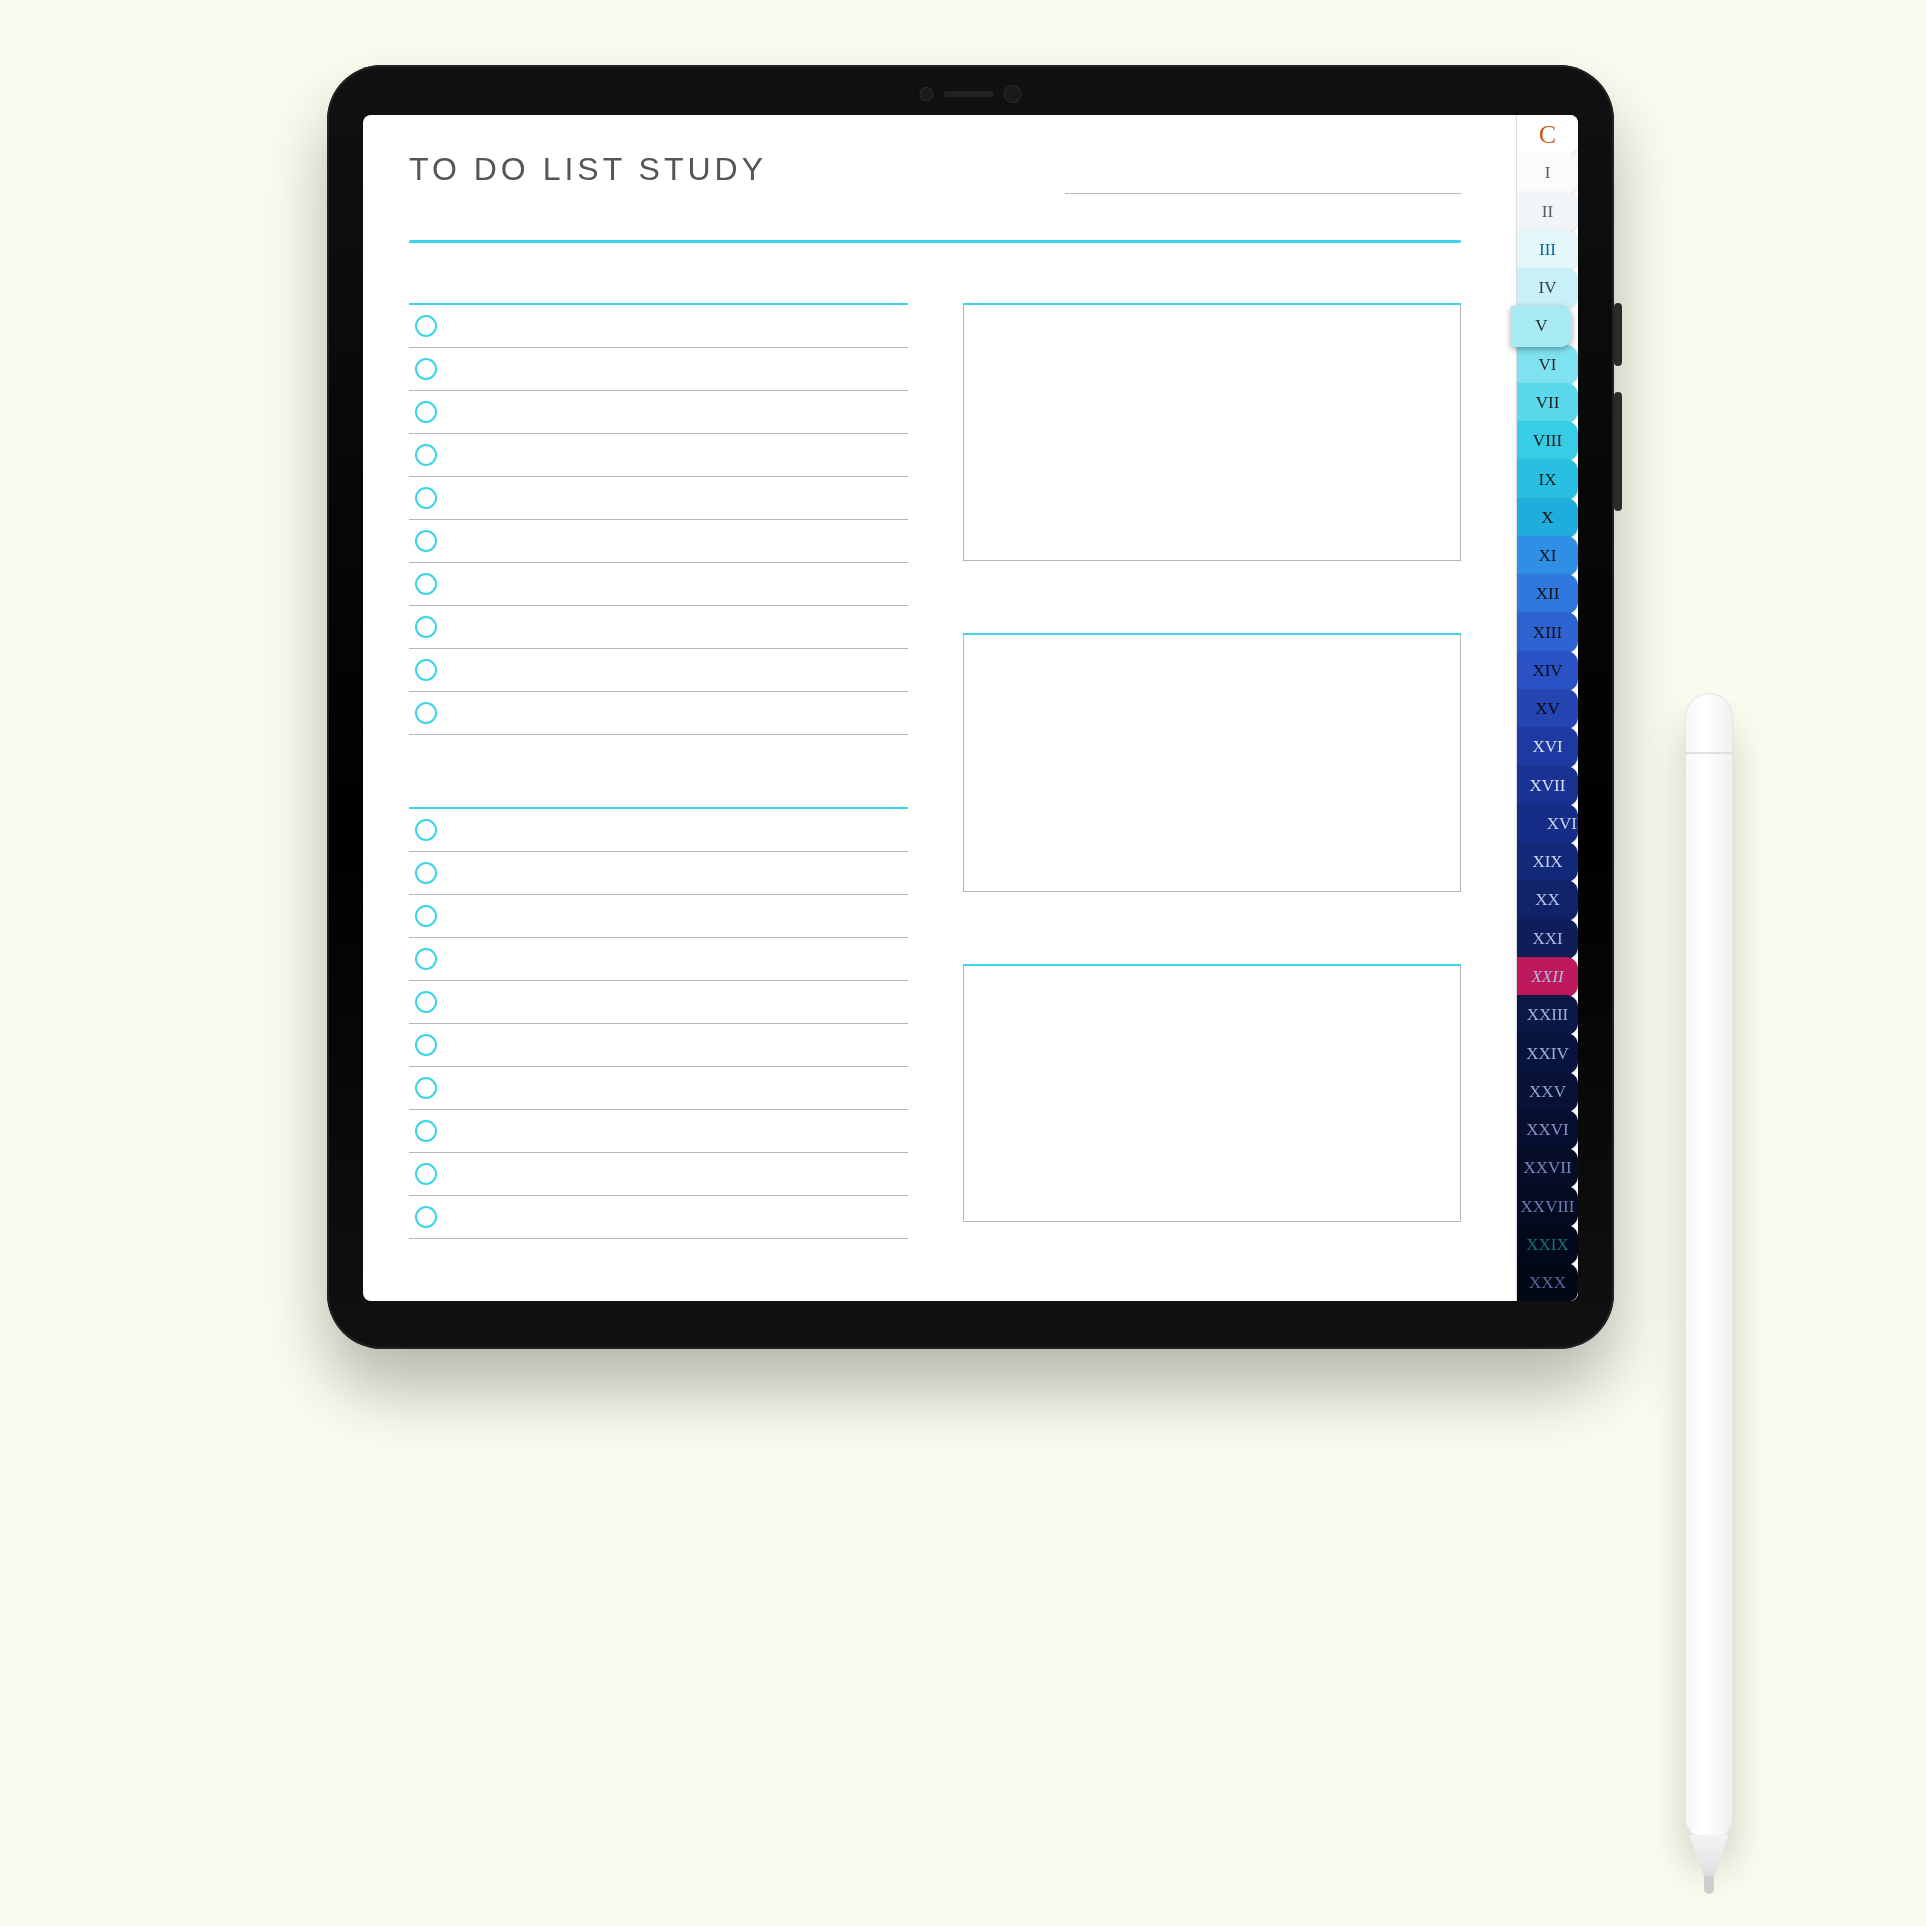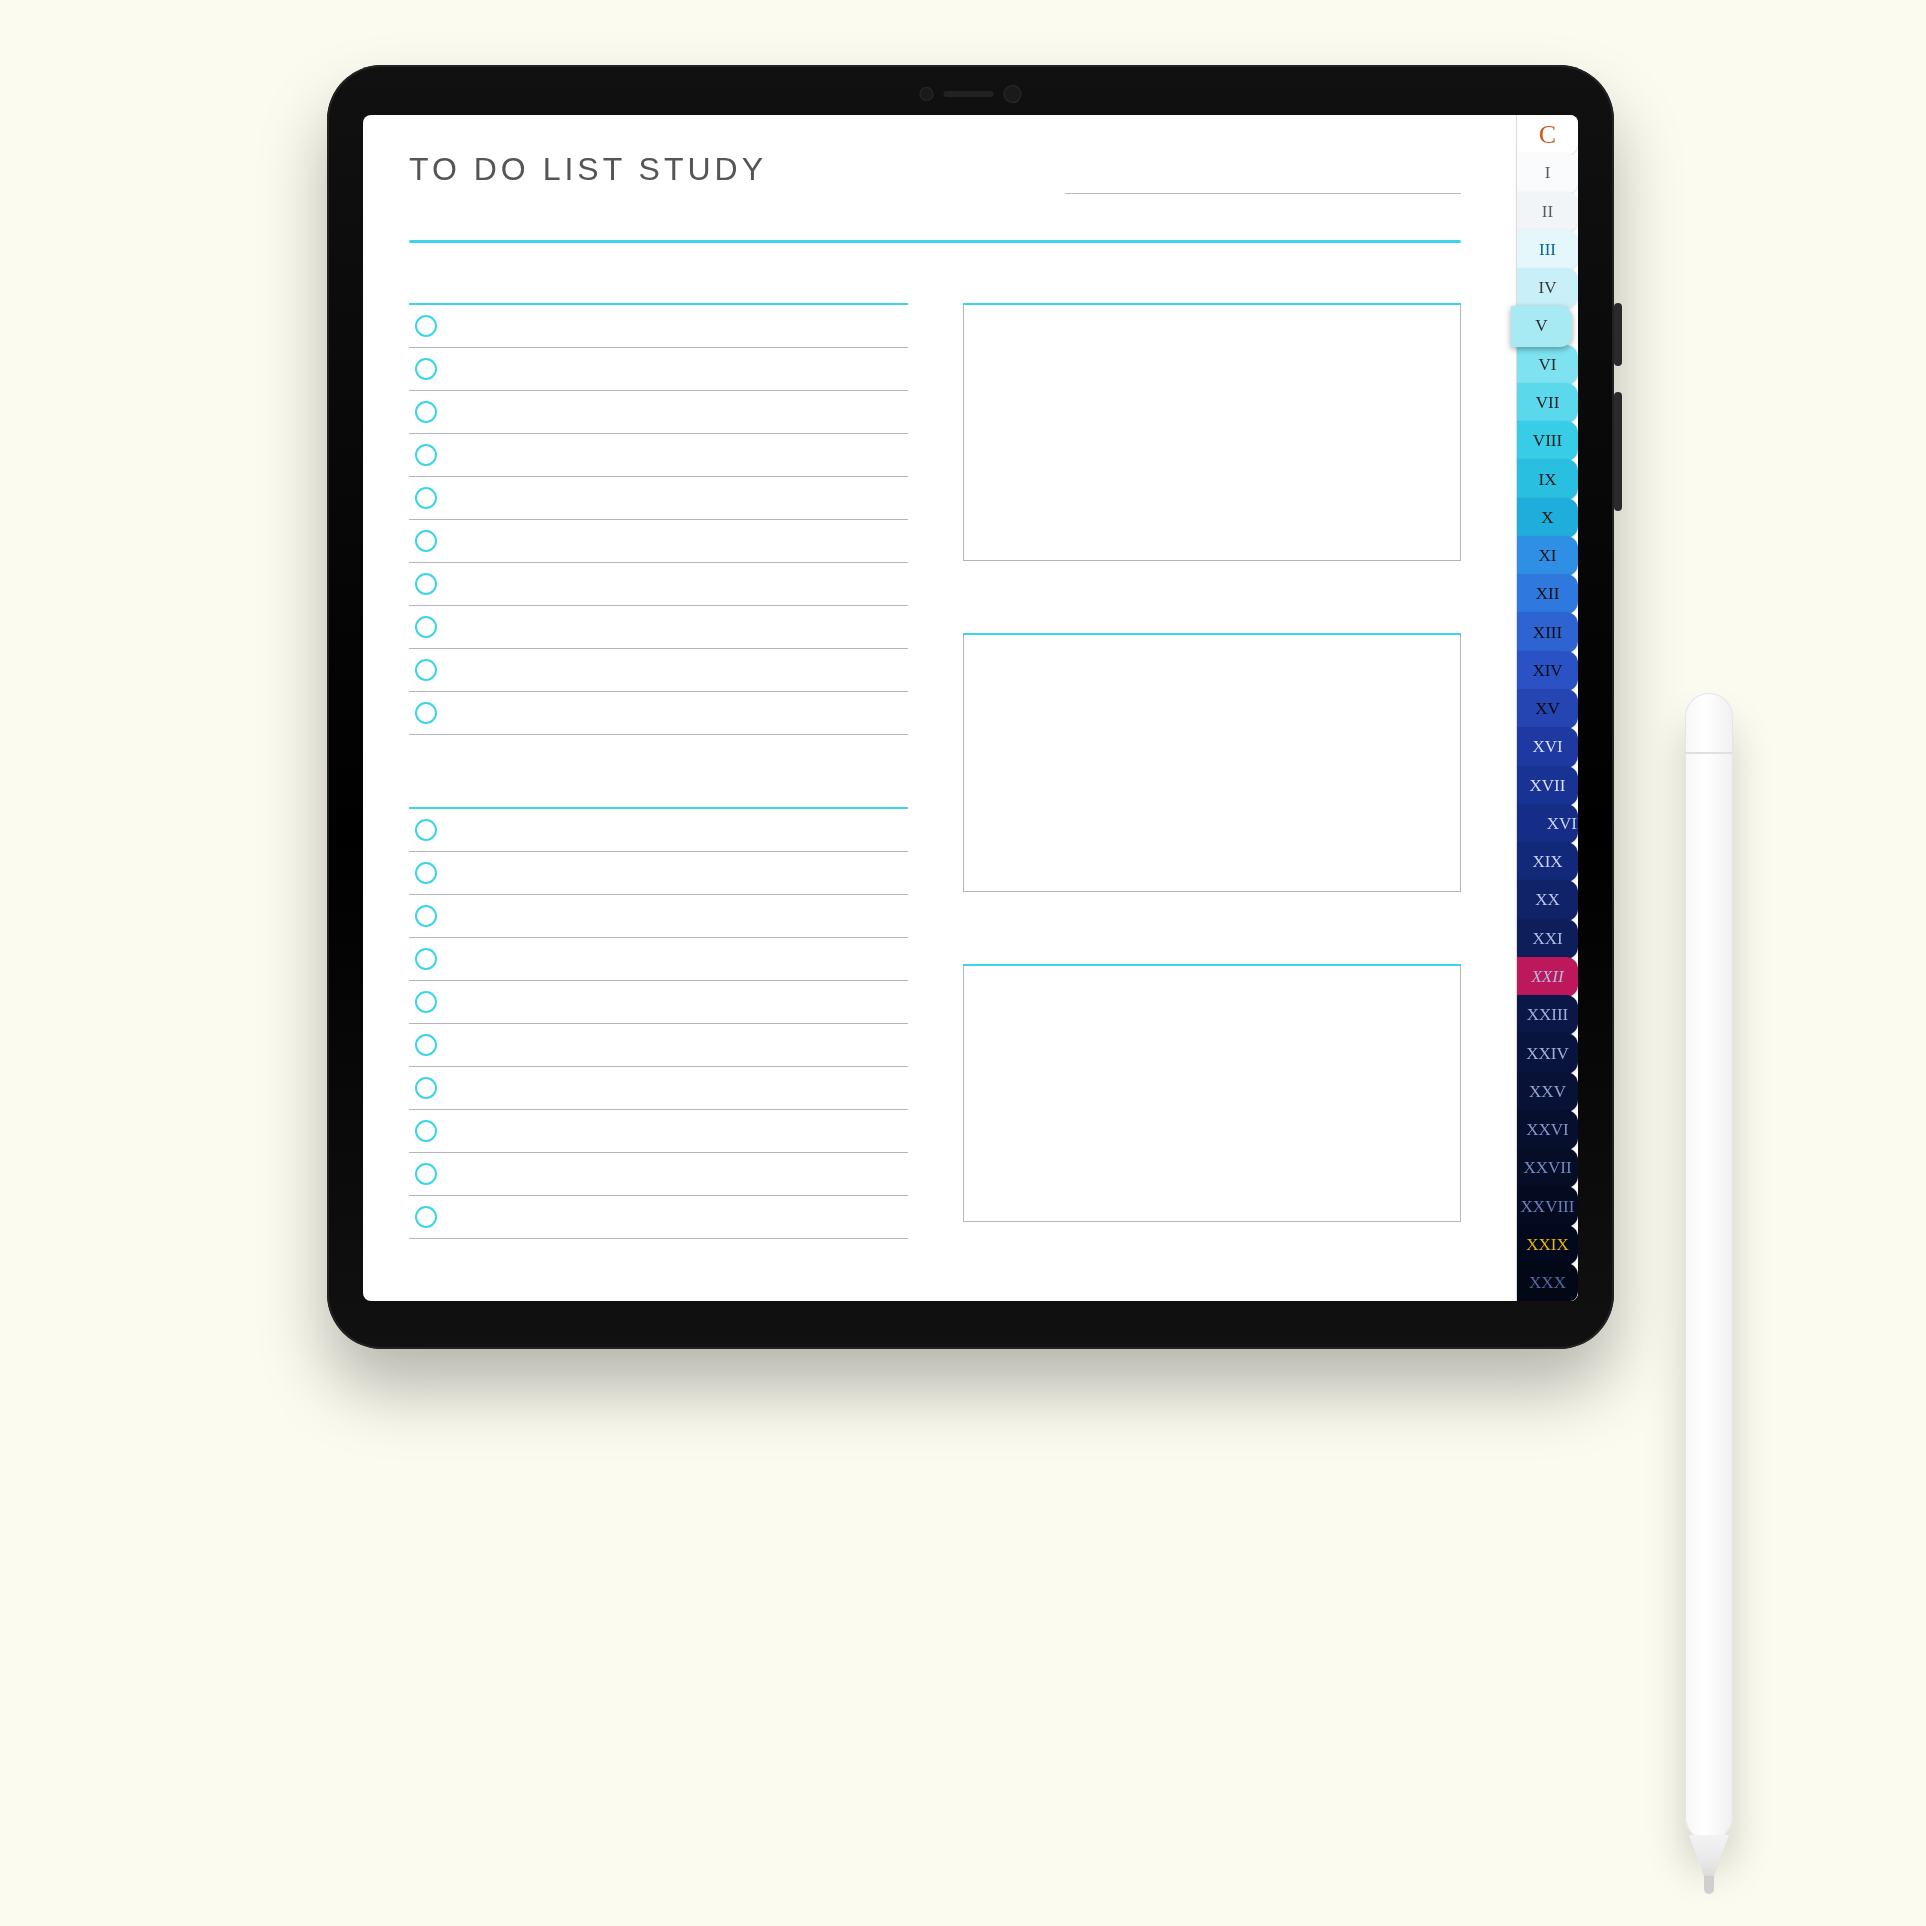--- a/index.html
+++ b/index.html
@@ -353,21 +353,21 @@
         <div class="tab" style="background: rgb(18, 40, 120); color: rgb(201, 210, 236);">XIX</div>
         <div class="tab" style="background: rgb(16, 35, 105); color: rgb(186, 197, 230); text-align: right;">XX</div>
         <div class="tab" style="background: rgb(13, 30, 91); color: rgb(174, 187, 224);">XXI</div>
         <div class="tab" style="background: #be185d; color: rgb(174, 187, 224); font-style: italic;">XXII</div>
         <div class="tab" style="background: rgb(10, 23, 71); color: rgb(159, 175, 218);">XXIII</div>
         <div class="tab" style="background: rgb(8, 20, 62); color: rgb(159, 175, 218);">XXIV</div>
         <div class="tab" style="background: rgb(7, 18, 54); color: rgb(144, 162, 210);">XXV</div>
         <div class="tab" style="background: rgb(6, 15, 46); color: rgb(131, 149, 201);">XXVI</div>
         <div class="tab" style="background: rgb(5, 13, 39); color: rgb(117, 137, 192);">XXVII</div>
         <div class="tab" style="background: rgb(4, 11, 33); color: rgb(106, 126, 182);">XXVIII</div>
-        <div class="tab" style="background: rgb(3, 9, 28); color: #eab308;">XXIX</div>
+        <div class="tab" style="background: rgb(3, 9, 28); color: #0f766e;">XXIX</div>
         <div class="tab" style="background: rgb(3, 8, 23); color: rgb(84, 104, 159);">XXX</div>
       </div>
 
   </div>
 </div>
 
 <div class="pencil">
   <div class="pencil-tip"></div>
   <div class="pencil-nib"></div>
 </div>

